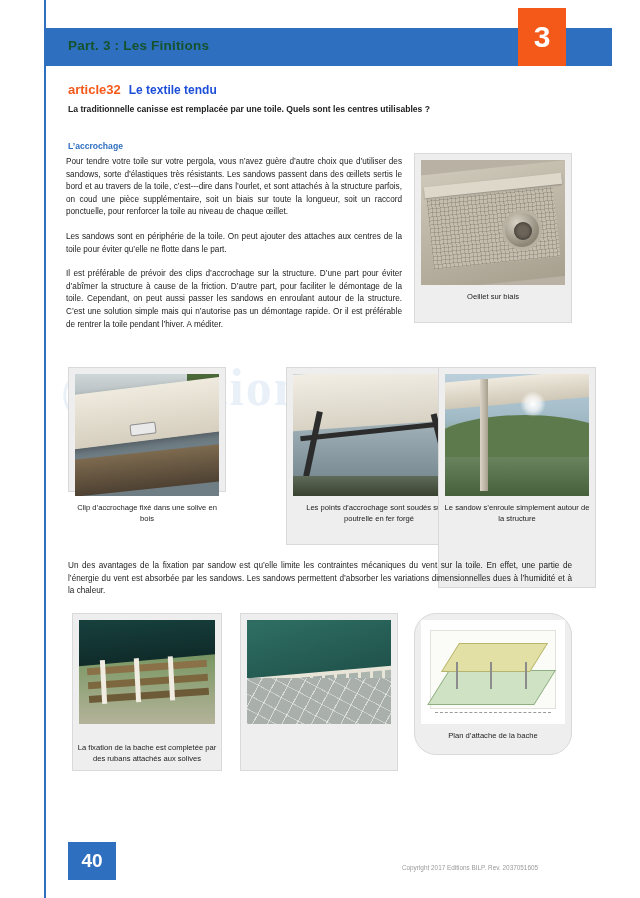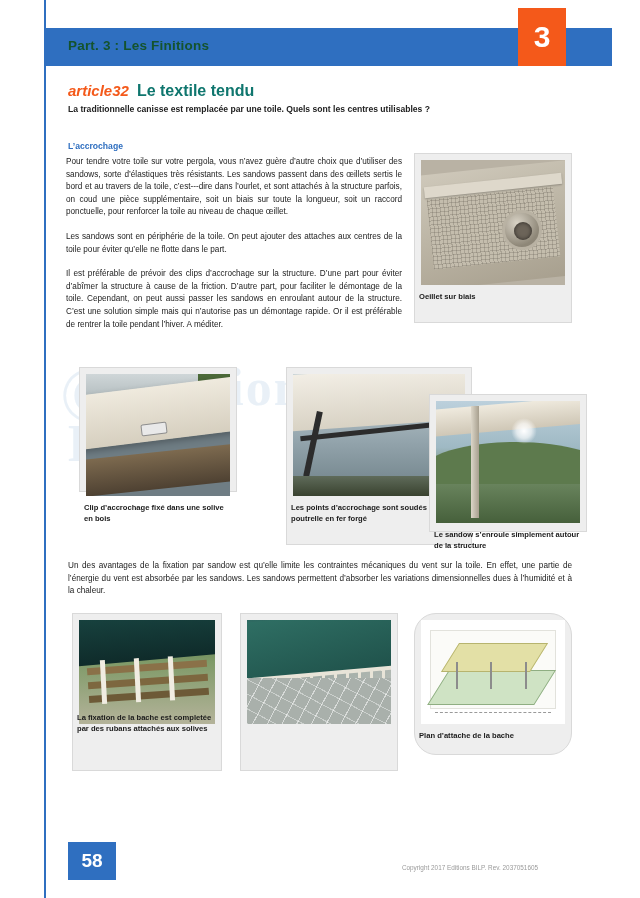--- a/index.html
+++ b/index.html
@@ -59,29 +59,28 @@
   
   .article-line {
     position: absolute;
     left: 68px;
     top: 82px;
     display: flex;
     align-items: baseline;
     gap: 8px;
   }
   .article-num {
-    font-size: 15px;
+    font-size: 13px;
     color: #f4591a;
     font-weight: bold;
-    font-style: italic;
   }
   .article-title {
-    font-size: 16px;
-    font-weight: bold;
-    color: #0f766e;
+    font-size: 12px;
+    font-weight: bold;
+    color: #1d4ed8;
   }
   .subtitle {
     position: absolute;
     left: 68px;
     top: 104px;
     width: 520px;
     font-size: 8.6px;
     font-weight: bold;
     color: #222;
   }
@@ -122,23 +121,23 @@
     left: 6px;
     top: 6px;
     right: 6px;
     overflow: hidden;
     background: #cfcfcf;
   }
   .figure .cap {
     position: absolute;
     left: 4px;
     right: 4px;
-    text-align: left;
+    text-align: center;
     font-size: 7.6px;
-    font-weight: bold;
+    font-weight: normal;
     line-height: 10.5px;
     color: #1b1b1b;
   }
 
   
   .fig-oeillet { left: 414px; top: 153px; width: 158px; height: 170px; }
   .fig-oeillet .ph { height: 125px; }
   .fig-oeillet .cap { top: 138px; }
 
   .oeillet-art { position: absolute; inset: 0; background: #b9b2a4; }
@@ -167,23 +166,23 @@
     border: 3px solid #b9b2a3;
   }
   .oeillet-art .ring:after {
     content: ""; position: absolute; left: 9px; top: 9px;
     width: 18px; height: 18px; border-radius: 50%;
     background: #6c6459;
     box-shadow: inset 0 0 4px rgba(0,0,0,.6);
   }
 
   
-  .fig-clip   { left: 79px;  top: 367px; width: 158px; height: 125px; }
+  .fig-clip   { left: 68px;  top: 367px; width: 158px; height: 125px; }
   .fig-points { left: 240px; top: 367px; width: 186px; height: 178px; margin-left: 46px; }
-  .fig-sandow { left: 429px; top: 367px; width: 158px; height: 138px; margin-top: 27px; }
+  .fig-sandow { left: 438px; top: 367px; width: 158px; height: 221px; }
   .fig-clip .ph, .fig-points .ph, .fig-sandow .ph { height: 122px; }
   .fig-clip .cap   { top: 135px; }
   .fig-points .cap { top: 135px; }
   .fig-sandow .cap { top: 135px; }
 
   
   .clip-art { position:absolute; inset:0; background:#6f7d84; }
   .clip-art .sky { position:absolute; left:0; top:0; width:100%; height:38%;
     background:linear-gradient(#cfd6d8,#9aa6a8); }
   .clip-art .canvas {
@@ -270,21 +269,21 @@
     text-align: justify;
     margin: 0;
   }
 
   
   .fig-bache   { left: 72px;  top: 613px; width: 150px; height: 158px; }
   .fig-poteaux { left: 240px; top: 613px; width: 158px; height: 158px; }
   .fig-plan    { left: 414px; top: 613px; width: 158px; height: 142px; border-radius: 22px; }
   .fig-bache .ph, .fig-poteaux .ph { height: 104px; }
   .fig-plan .ph { height: 104px; background: #ffffff; }
-  .fig-bache .cap   { top: 99px; }
+  .fig-bache .cap   { top: 129px; }
   .fig-poteaux .cap { top: 117px; }
   .fig-plan .cap    { top: 117px; }
 
   
   .bache-art { position:absolute; inset:0; }
   .bache-art .bg {
     position:absolute; inset:0;
     background:linear-gradient(180deg,#4d6a43 0%, #7f9a68 40%, #b4b39a 100%);
   }
   .bache-art .roofdark {
@@ -529,14 +528,14 @@
       <div class="roof"></div>
       <div class="post2 p1"></div>
       <div class="post2 p2"></div>
       <div class="post2 p3"></div>
       <div class="dim"></div>
     </div>
   </div>
   <div class="cap">Plan d’attache de la bache</div>
 </div>
 
-<div class="page-num">58</div>
+<div class="page-num">40</div>
 <div class="copyright">Copyright 2017 Editions BILP. Rev. 2037051605</div>
 
 </body></html>

